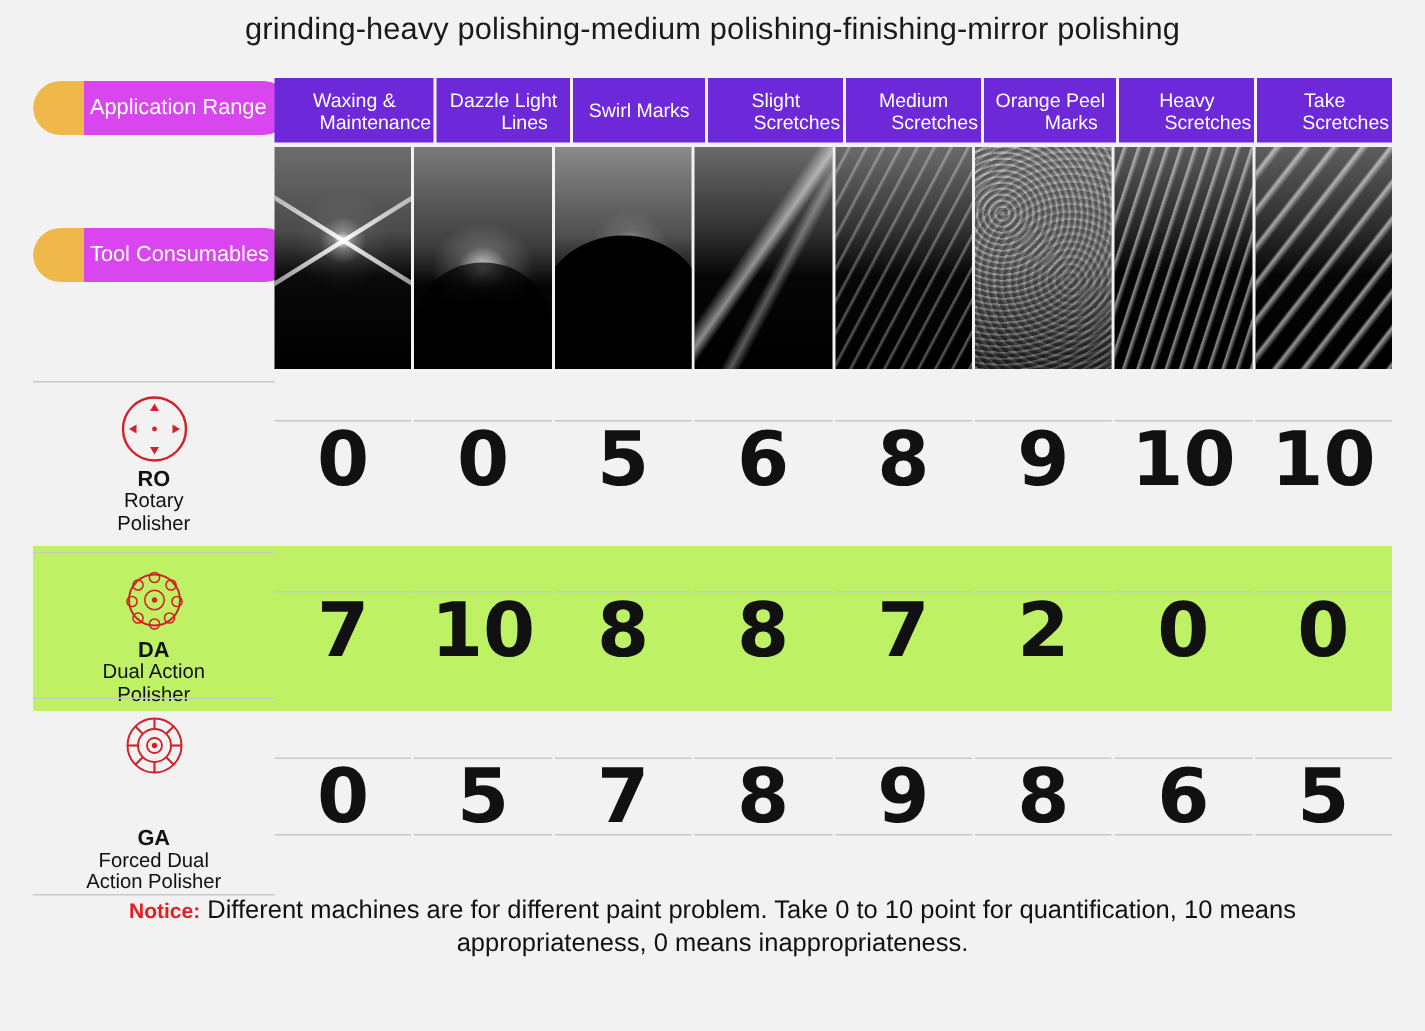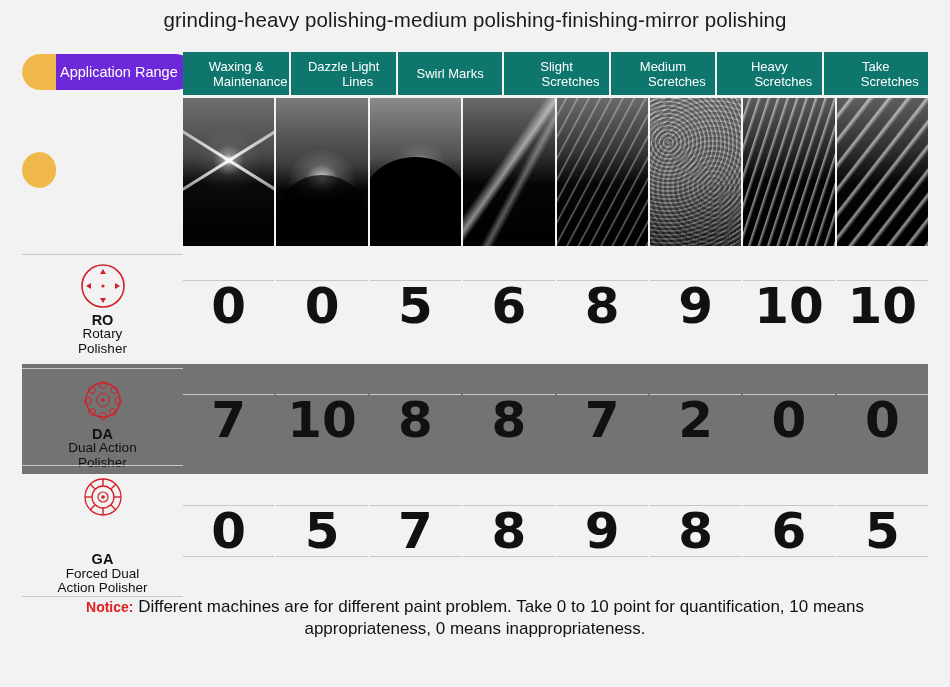--- a/index.html
+++ b/index.html
@@ -42,21 +42,21 @@
     overflow: hidden;
   }
   .badge .cap {
     width: 34px;
     height: 36px;
     background: #f0b84b;
     border-radius: 18px 0 0 18px;
     flex: none;
   }
   .badge .body {
-    background: #6d28d9;
+    background: #d946ef;
     color: #ffffff;
     height: 36px;
     display: flex;
     align-items: center;
     padding: 0 16px 0 4px;
     font-size: 14.5px;
     border-radius: 0 18px 18px 0;
     white-space: nowrap;
   }
   #badge-app  { left: 22px; top: 54px; }
@@ -67,21 +67,21 @@
     position: absolute;
     left: 183px;
     top: 52px;
     width: 745px;
     height: 43px;
     display: flex;
     gap: 2px;
   }
   .hdr-cell {
     flex: 1 1 0;
-    background: #0f766e;
+    background: #6d28d9;
     color: #ffffff;
     display: flex;
     flex-direction: column;
     align-items: center;
     justify-content: center;
     text-align: center;
     font-size: 13px;
     line-height: 15px;
     padding: 0 2px;
     box-sizing: border-box;
@@ -176,21 +176,21 @@
 
   
   .data-row {
     position: absolute;
     left: 22px;
     width: 906px;
     display: flex;
     align-items: center;
   }
   #row-ro { top: 248px; height: 114px; }
-  #row-da { top: 364px; height: 110px; background: #737373; }
+  #row-da { top: 364px; height: 110px; background: #bef264; }
   #row-ga { top: 476px; height: 110px; }
 
   .row-label {
     width: 161px;
     flex: none;
     display: flex;
     flex-direction: column;
     align-items: center;
     justify-content: flex-start;
     padding-top: 6px;
@@ -257,20 +257,21 @@
     <span>grinding-heavy polishing-medium polishing-finishing-mirror polishing</span>
   </div>
 
   <div class="badge" id="badge-app">
     <div class="cap"></div>
     <div class="body">Application Range</div>
   </div>
 
   <div class="badge" id="badge-tool">
     <div class="cap"></div>
+    <div class="body">Tool Consumables</div>
   </div>
 
   <div class="hdr-row">
     <div class="hdr-cell">
       <span class="l1">Waxing &amp;</span>
       <span class="l2">Maintenance</span>
     </div>
     <div class="hdr-cell">
       <span class="l1">Dazzle Light</span>
       <span class="l2">Lines</span>
@@ -279,20 +280,24 @@
       <span class="l1">Swirl Marks</span>
       <span class="l2"></span>
     </div>
     <div class="hdr-cell">
       <span class="l1">Slight</span>
       <span class="l2">Scretches</span>
     </div>
     <div class="hdr-cell">
       <span class="l1">Medium</span>
       <span class="l2">Scretches</span>
+    </div>
+    <div class="hdr-cell">
+      <span class="l1">Orange Peel</span>
+      <span class="l2">Marks</span>
     </div>
     <div class="hdr-cell">
       <span class="l1">Heavy</span>
       <span class="l2">Scretches</span>
     </div>
     <div class="hdr-cell">
       <span class="l1">Take</span>
       <span class="l2">Scretches</span>
     </div>
   </div>

